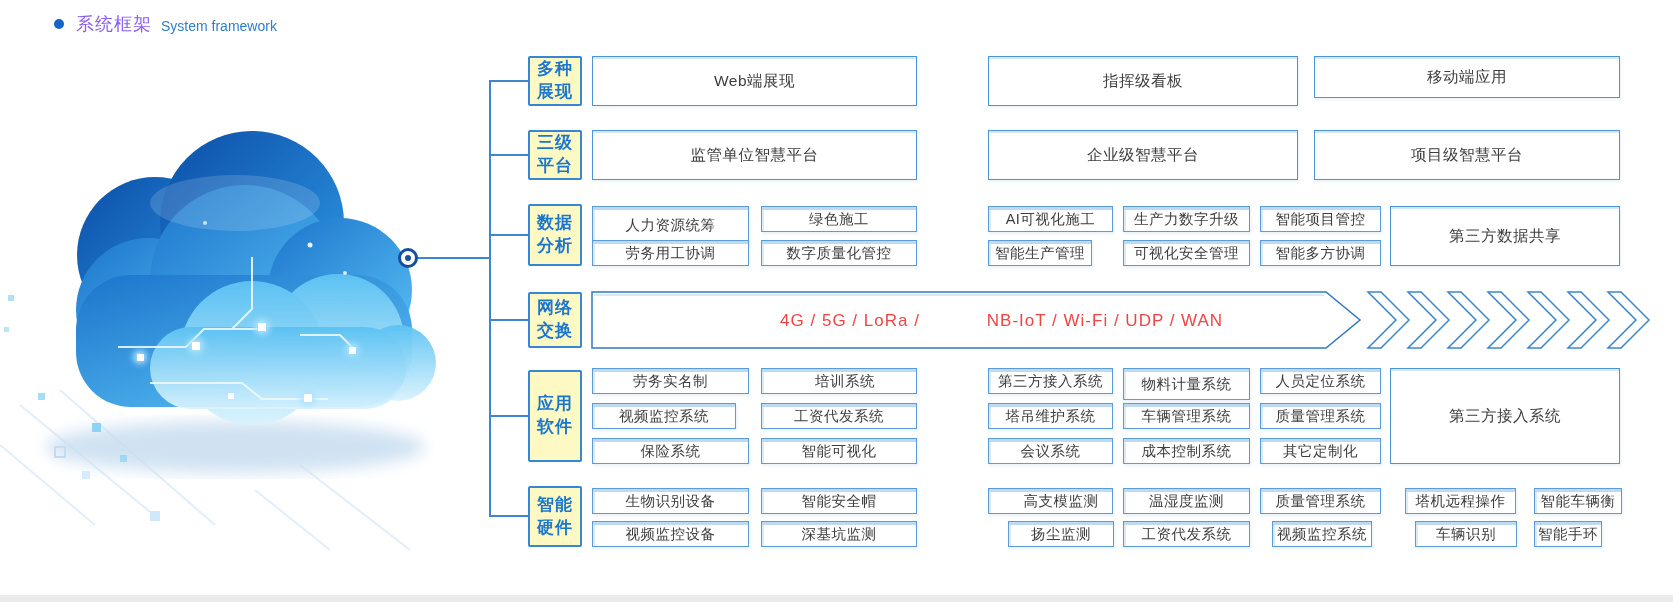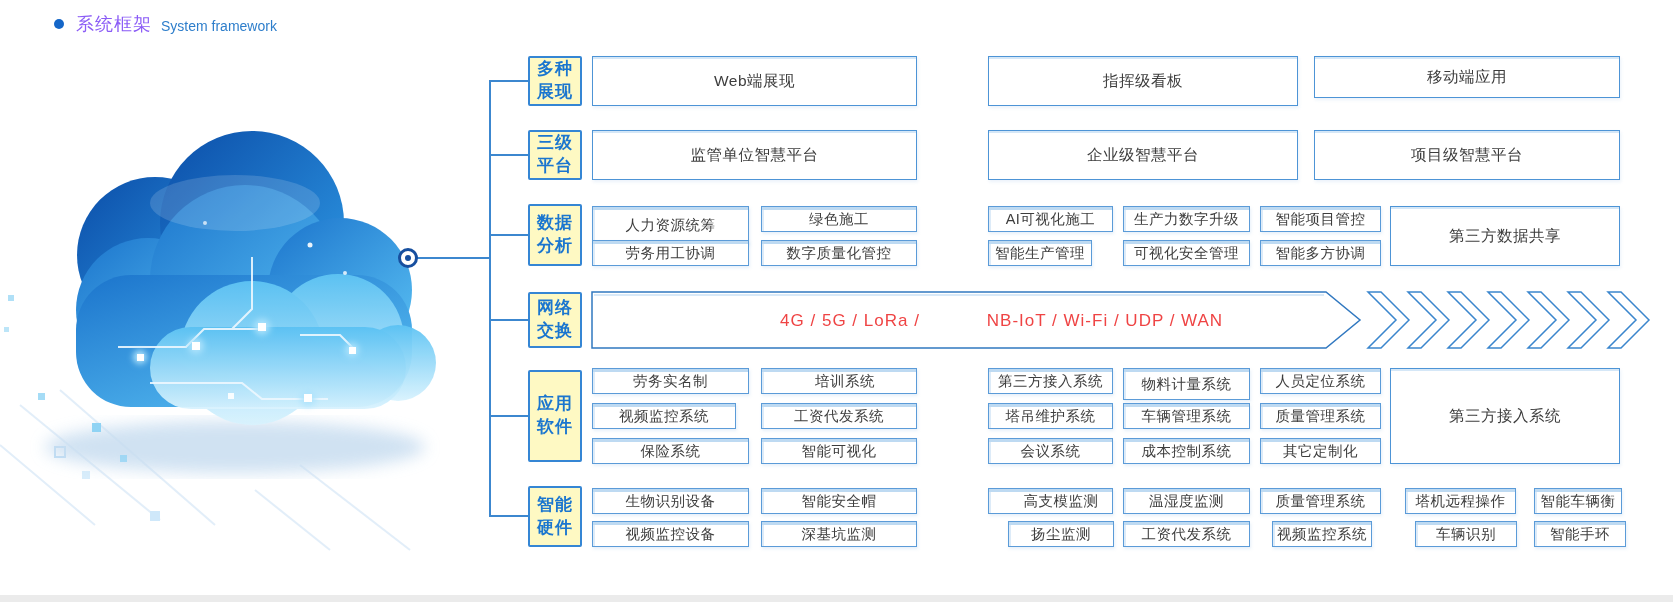--- a/index.html
+++ b/index.html
@@ -223,15 +223,15 @@
 <div class="bx" style="left:1123px;top:488px;width:127px;height:26px;">温湿度监测</div>
 <div class="bx" style="left:1260px;top:488px;width:121px;height:26px;">质量管理系统</div>
 <div class="bx" style="left:1405px;top:488px;width:111px;height:26px;">塔机远程操作</div>
 <div class="bx" style="left:1534px;top:488px;width:88px;height:26px;">智能车辆衡</div>
 <div class="bx" style="left:592px;top:521px;width:157px;height:26px;">视频监控设备</div>
 <div class="bx" style="left:761px;top:521px;width:156px;height:26px;">深基坑监测</div>
 <div class="bx" style="left:1008px;top:521px;width:106px;height:26px;">扬尘监测</div>
 <div class="bx" style="left:1123px;top:521px;width:127px;height:26px;">工资代发系统</div>
 <div class="bx" style="left:1272px;top:521px;width:100px;height:26px;">视频监控系统</div>
 <div class="bx" style="left:1415px;top:521px;width:102px;height:26px;">车辆识别</div>
-<div class="bx" style="left:1534px;top:521px;width:92px;height:26px;">智能手环</div>
+<div class="bx" style="left:1534px;top:521px;width:68px;height:26px;">智能手环</div>
 
 <div class="bottomstrip"></div>
 
 </body></html>

